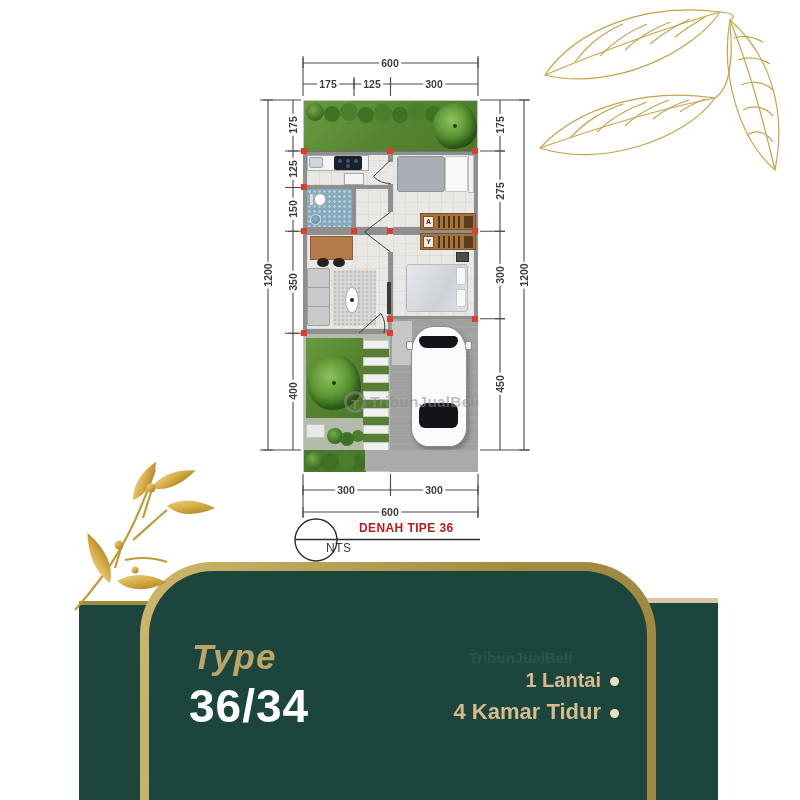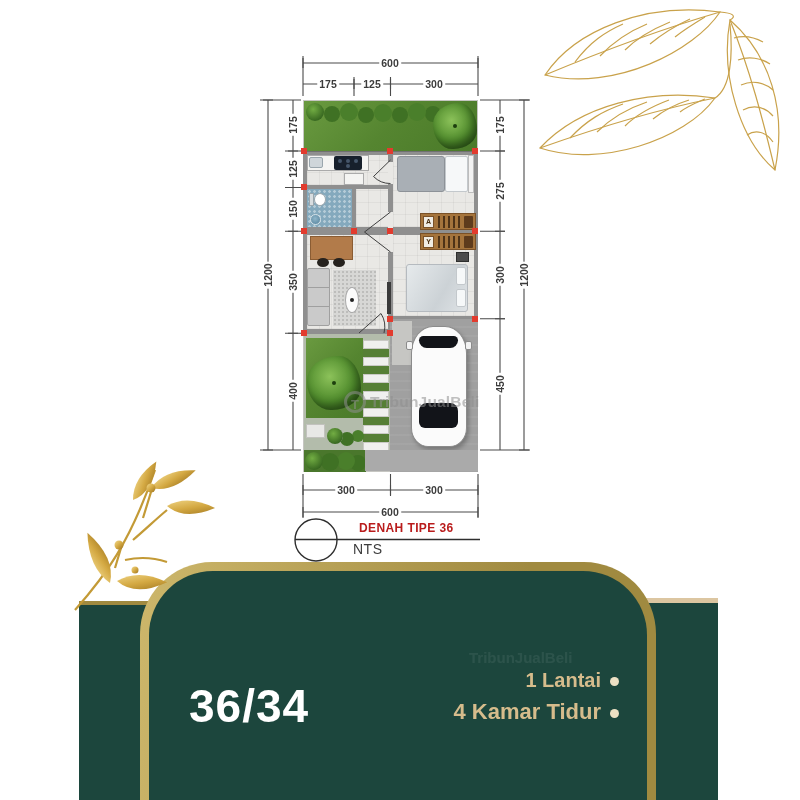--- a/index.html
+++ b/index.html
@@ -69,21 +69,21 @@
   .stones{position:absolute;left:363px;top:340px;width:26px;height:112px;background:#567f35;}
   .stone{position:absolute;left:0;width:26px;height:9px;background:#f0f0ee;border:1px solid #c9c9c4;box-sizing:border-box;}
 
   
   .dim,.dimv{position:absolute;font-size:10.5px;font-weight:700;color:var(--dim-ink);
        background:#fff;padding:0 2px;transform:translate(-50%,-50%);white-space:nowrap;z-index:6;}
   .dimv{transform:translate(-50%,-50%) rotate(-90deg);}
 
   
   .cap-title{position:absolute;left:337px;top:521px;font-size:12px;font-weight:700;color:#b91c1c;letter-spacing:.4px;margin-left:22px;}
-  .cap-nts{position:absolute;left:353px;top:541px;font-size:14px;color:#3c3c3c;letter-spacing:.5px;}
+  .cap-nts{position:absolute;left:326px;top:541px;font-size:12px;color:#3c3c3c;letter-spacing:.5px;}
 
   
   .wm{position:absolute;left:344px;top:391px;display:flex;align-items:center;gap:4px;opacity:.55;z-index:7;}
   .wm-circle{width:22px;height:22px;border:3px solid #8f8f8f;border-radius:50%;color:#8f8f8f;
              font-weight:700;font-size:13px;line-height:22px;text-align:center;box-sizing:border-box;}
   .wm-text{font-size:15.5px;font-weight:700;color:#8f8f8f;letter-spacing:.2px;}
 
   
   .panel-back-left{position:absolute;left:79px;top:601px;width:240px;height:199px;
                    background:var(--panel-green);border-top:4px solid var(--gold);z-index:8;}
@@ -287,20 +287,21 @@
 
   <div class="wm">
     <div class="wm-circle">T</div>
     <div class="wm-text">TribunJualBeli</div>
   </div>
 
   <div class="panel-back-left"></div>
   <div class="panel-back-right"></div>
   <div class="panel-main">
     <div class="panel-inner">
+      <div class="type-label">Type</div>
       <div class="type-value">36/34</div>
       <div class="features">
         <div class="feature feature-1"><span>1 Lantai</span><span class="dot"></span></div>
         <div class="feature feature-2"><span>4 Kamar Tidur</span><span class="dot"></span></div>
       </div>
       <div class="panel-wm">TribunJualBeli</div>
     </div>
   </div>
 
   <svg class="deco" style="left:55px;top:448px;width:210px;height:170px;z-index:10;" viewBox="0 0 210 170">

